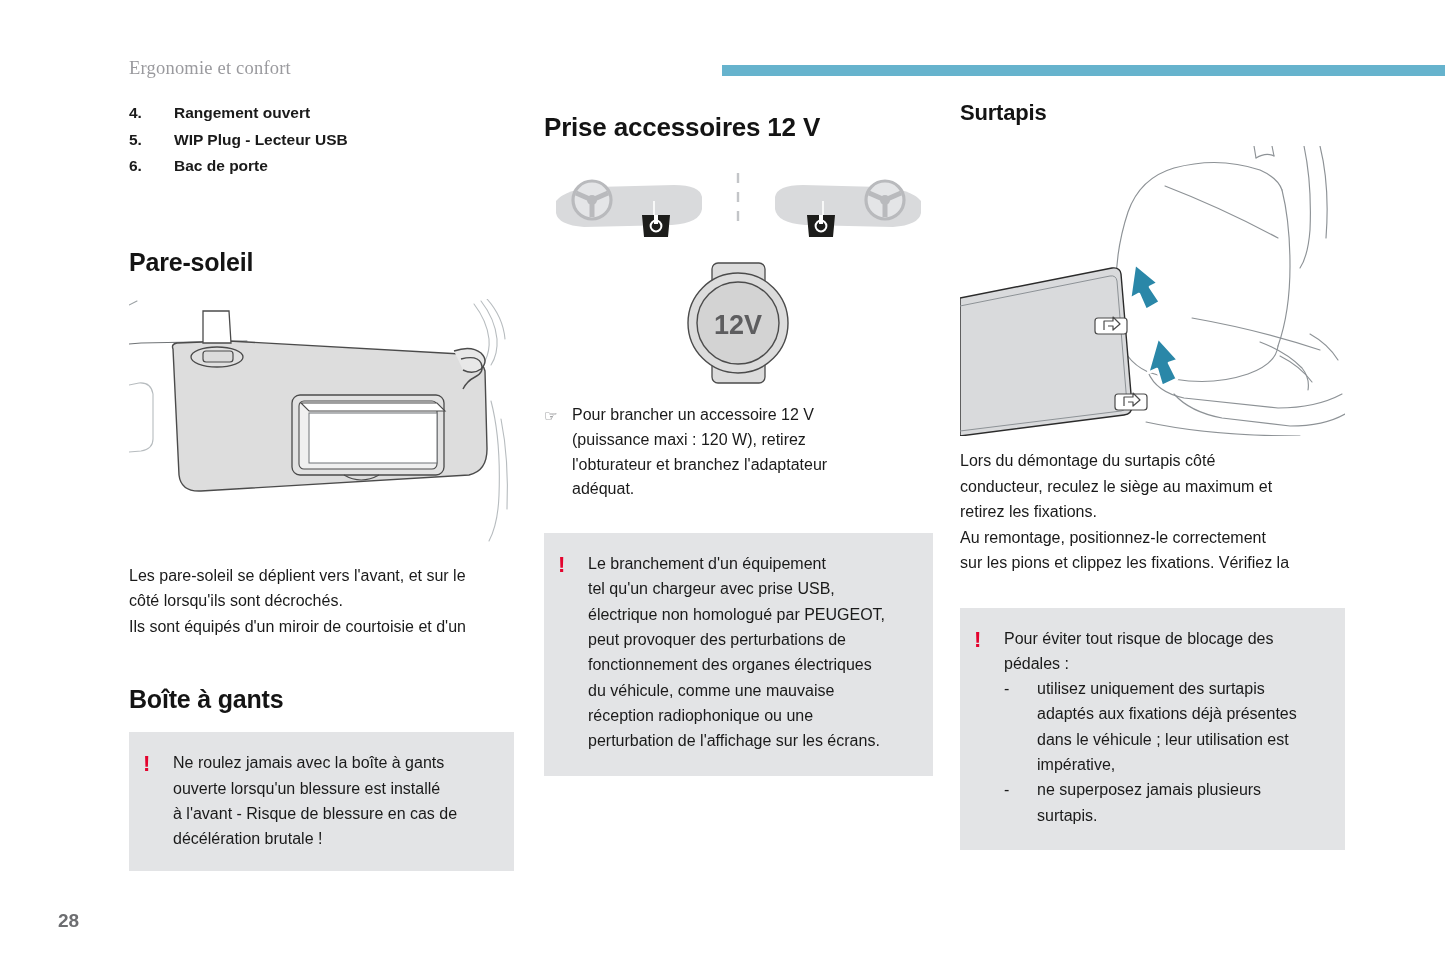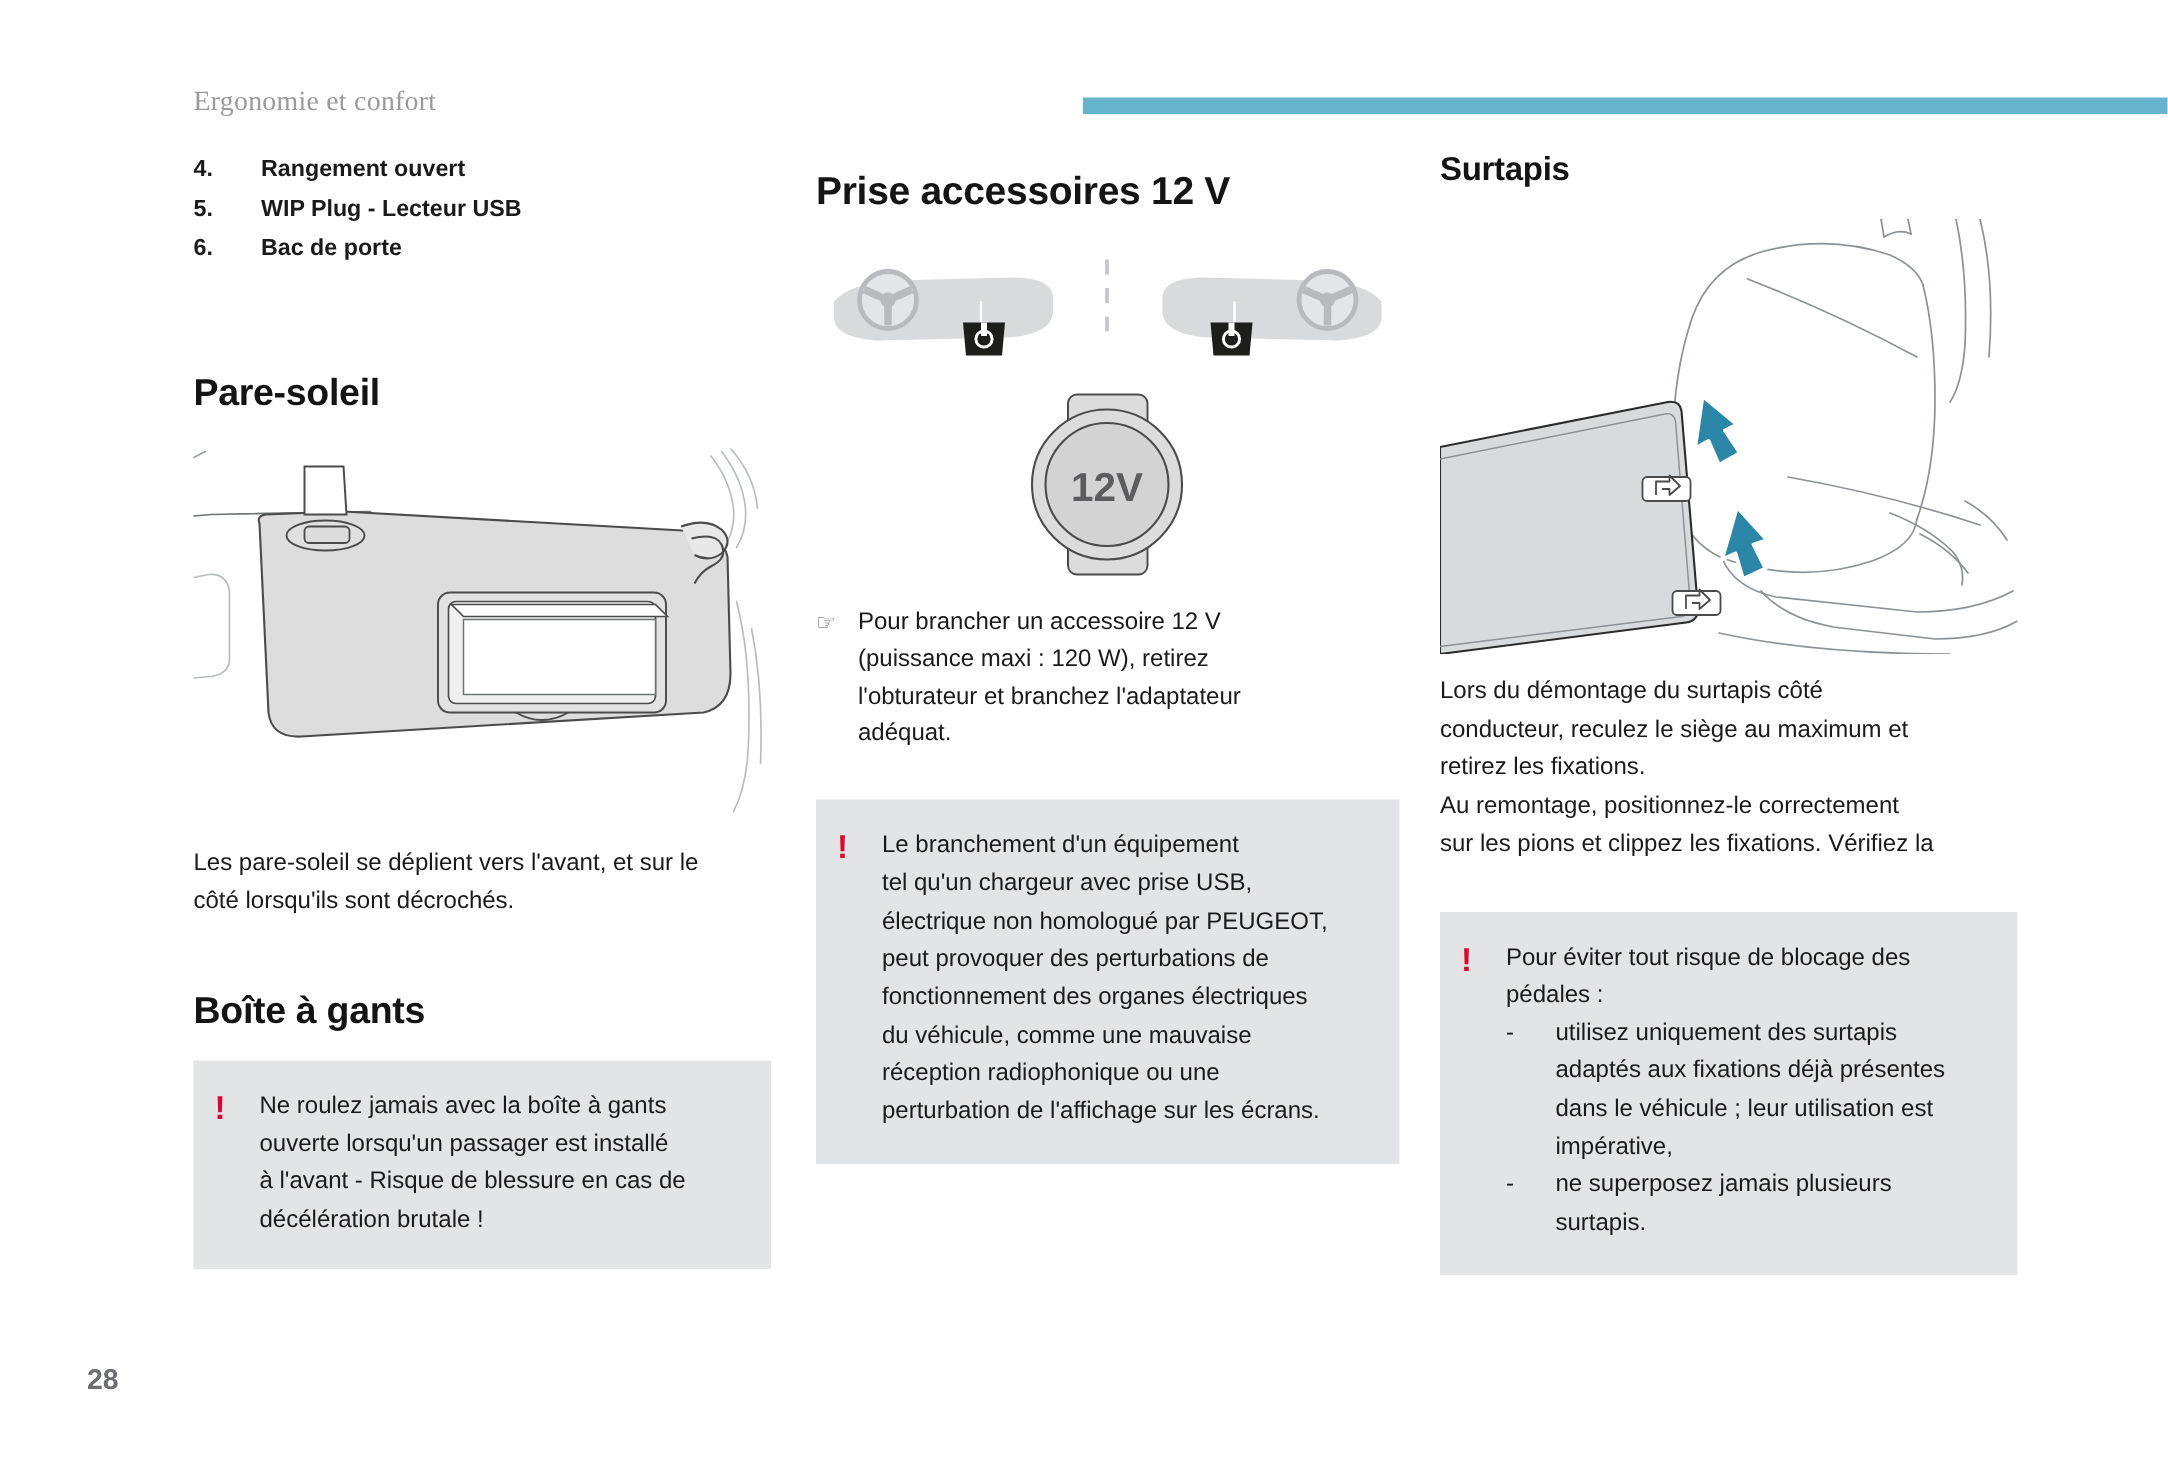--- a/index.html
+++ b/index.html
@@ -204,29 +204,30 @@
 
       <path d="M172 104 L308 104 L316 112 L180 112 Z" fill="#ffffff" stroke="#4b4b4b" stroke-width="1.1"></path>
       <rect x="180" y="114" width="128" height="50" fill="#ffffff" stroke="#6f7376" stroke-width="1"></rect>
       <path d="M215 176 Q232 186 250 176" fill="none" stroke="#4b4b4b" stroke-width="1.2"></path>
     </svg>
   </div>
 
   <p class="body-text" style="margin-top:16px;">
     <span class="ln">Les pare-soleil se déplient vers l'avant, et sur le</span>
     <span class="ln">côté lorsqu'ils sont décrochés.</span>
+    <span class="ln">Ils sont équipés d'un miroir de courtoisie et d'un</span>
   </p>
 
   <h2 class="section-title" style="margin-top:46px;">Boîte à gants</h2>
 
   <div class="warn-box" style="margin-top:18px; padding:18px 16px 20px 14px; width:385px;">
     <div class="warn-bang">!</div>
     <div class="warn-body">
       <span class="ln">Ne roulez jamais avec la boîte à gants</span>
-      <span class="ln">ouverte lorsqu'un passager est installé</span>
+      <span class="ln">ouverte lorsqu'un blessure est installé</span>
       <span class="ln">à l'avant - Risque de blessure en cas de</span>
       <span class="ln">décélération brutale !</span>
     </div>
   </div>
 </div>
 
 <div class="col col-mid">
 
   <h2 class="section-title" style="font-size:26px;">Prise accessoires 12 V</h2>
 

